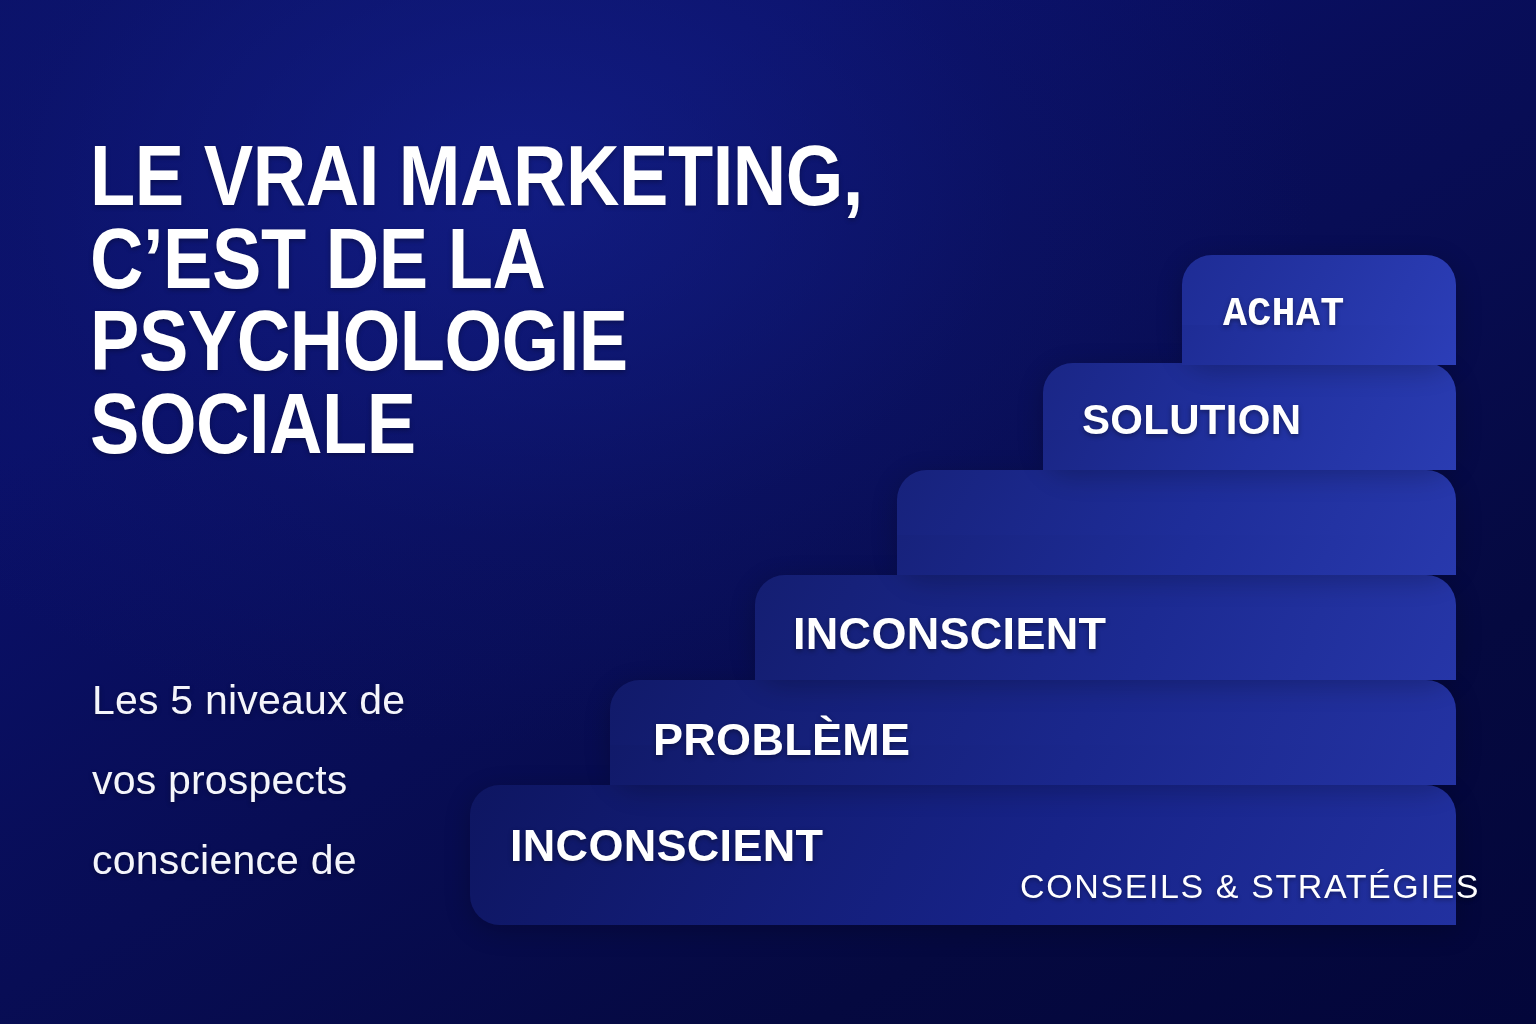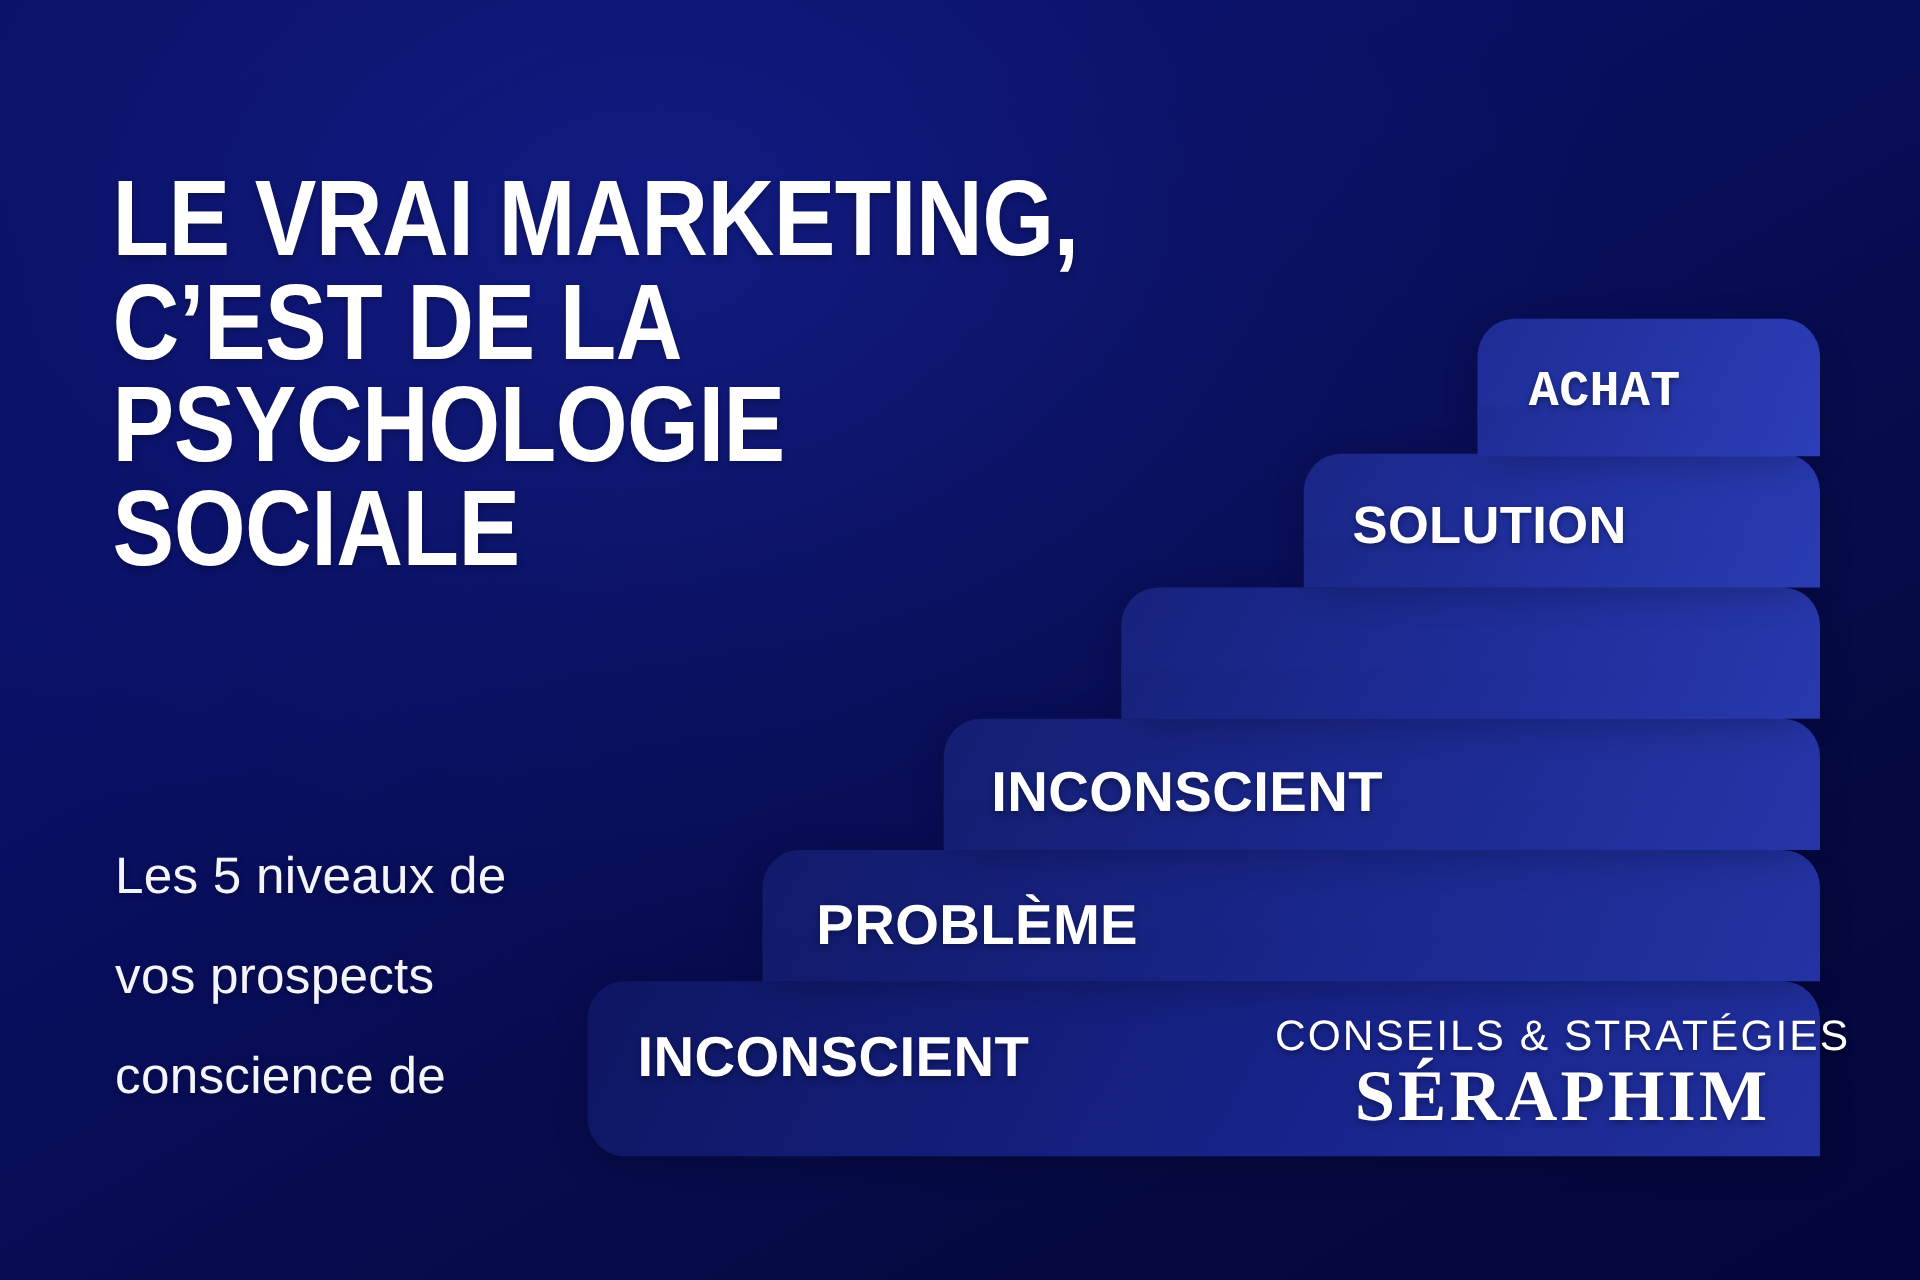--- a/index.html
+++ b/index.html
@@ -173,16 +173,15 @@
   </div>
 
   <div id="subtitle">
     <span class="sub-line">Les 5 niveaux de</span>
     <span class="sub-line">vos prospects</span>
     <span class="sub-line">conscience de</span>
   </div>
 
   <div id="logo">
     <div class="logo-tag">CONSEILS &amp; STRATÉGIES</div>
-    <div class="logo-name">SÉRAPHIM</div>
   </div>
 
 </div>
 
 </body></html>

